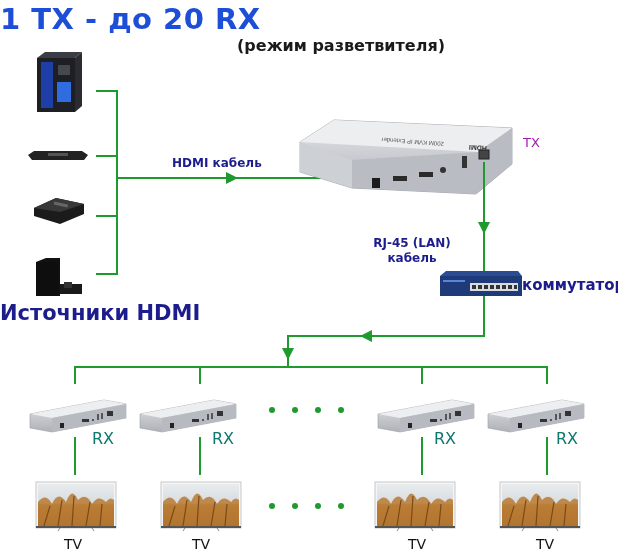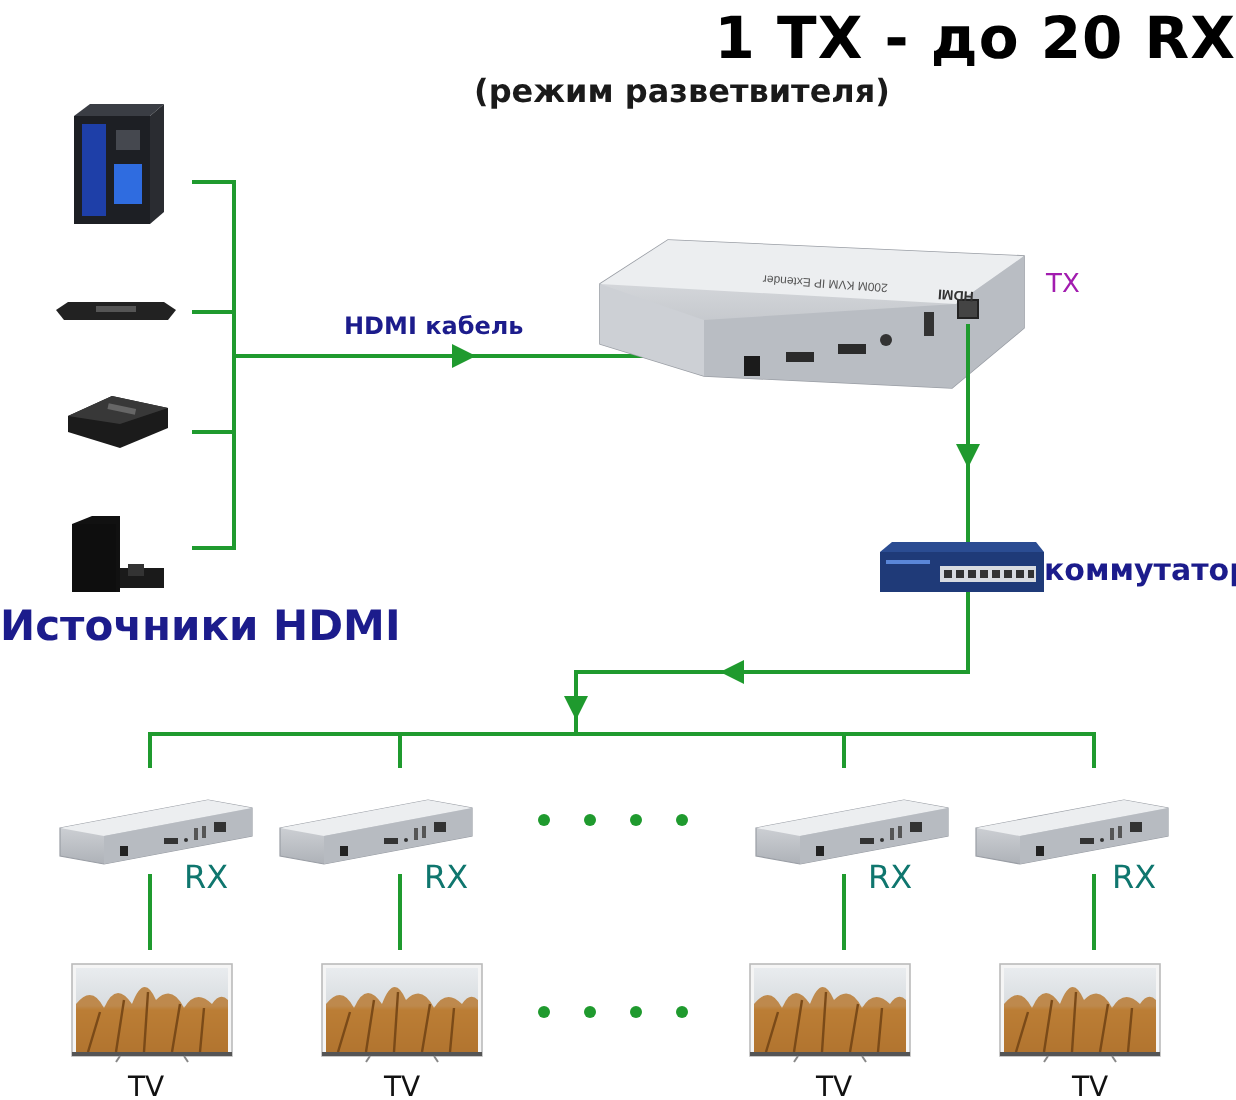--- a/index.html
+++ b/index.html
@@ -1,18 +1,18 @@
 <!DOCTYPE html>
 <html><head>
 <meta charset="utf-8">
 <style>
   html, body { margin:0; padding:0; background:#ffffff; }
   body { width:618px; height:550px; position:relative; overflow:hidden; font-family:"DejaVu Sans", sans-serif; }
   .abs { position:absolute; }
-  #title { left:0; width:618px; top:2px; text-align:right; color:#000000; font-weight:bold; font-size:29px; letter-spacing:0.5px; }
+  #title { left:0; width:618px; top:2px; text-align:left; color:#1d4ed8; font-weight:bold; font-size:29px; letter-spacing:0.5px; }
   #subtitle { left:0; width:618px; top:36px; text-align:center; color:#1a1a1a; font-weight:bold; font-size:16px;margin-left:32px; }
   .lbl-blue { color:#1c1c8c; font-weight:bold; }
   #hdmi-lbl { left:172px; top:156px; font-size:12px; }
   #rj-lbl { left:347px; top:236px; font-size:12px; text-align:center; line-height:15px; width:130px; }
   #switch-lbl { left:522px; top:276px; font-size:15px; text-align:right; line-height:19px; width:96px; }
   #sources-lbl { left:0px; top:301px; font-size:21px; }
   #tx-lbl { left:523px; top:135px; font-size:13px; color:#a21caf; }
   .rx-lbl { font-size:16px; color:#0f766e; }
   .tv-lbl { font-size:14px; color:#111; }
   svg#wires { position:absolute; left:0; top:0; }
@@ -158,20 +158,21 @@
   </g>
 
   <use href="#tv" x="36" y="482"></use>
   <use href="#tv" x="161" y="482"></use>
   <use href="#tv" x="375" y="482"></use>
   <use href="#tv" x="500" y="482"></use>
 </svg>
 
 <div id="hdmi-lbl" class="abs lbl-blue">HDMI кабель</div>
 <div id="rj-lbl" class="abs lbl-blue">
+  <div>RJ-45 (LAN) кабель</div>
 </div>
 <div id="switch-lbl" class="abs lbl-blue">
   <div>коммутатор</div>
 </div>
 <div id="sources-lbl" class="abs lbl-blue">Источники HDMI</div>
 <div id="tx-lbl" class="abs">TX</div>
 
 <div class="abs rx-lbl" style="left:92px; top:429px;">RX</div>
 <div class="abs rx-lbl" style="left:212px; top:429px;">RX</div>
 <div class="abs rx-lbl" style="left:434px; top:429px;">RX</div>

